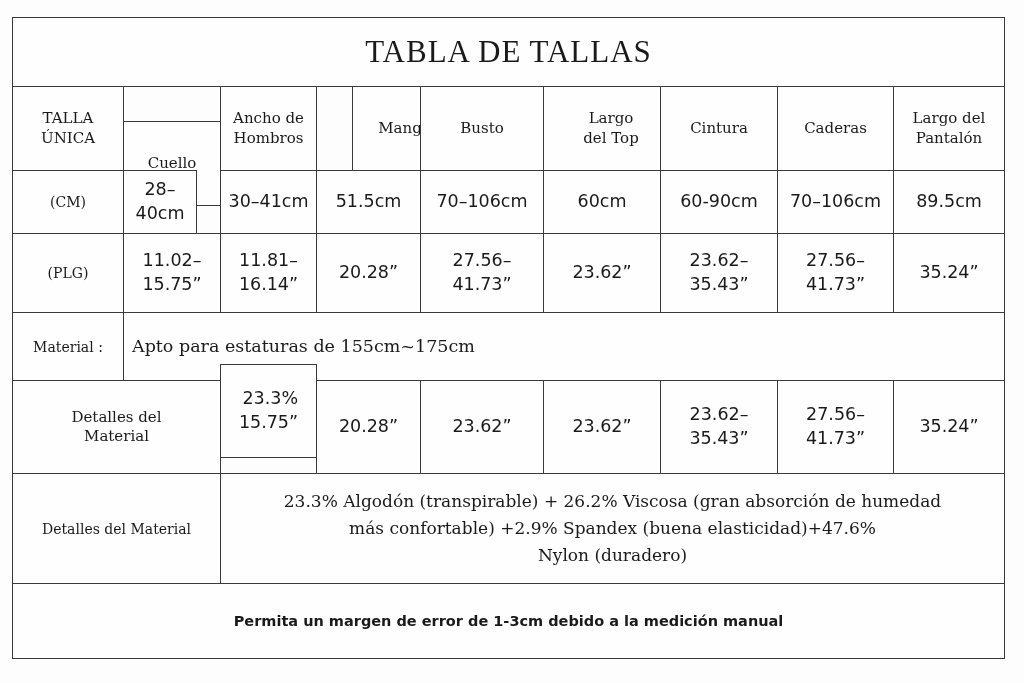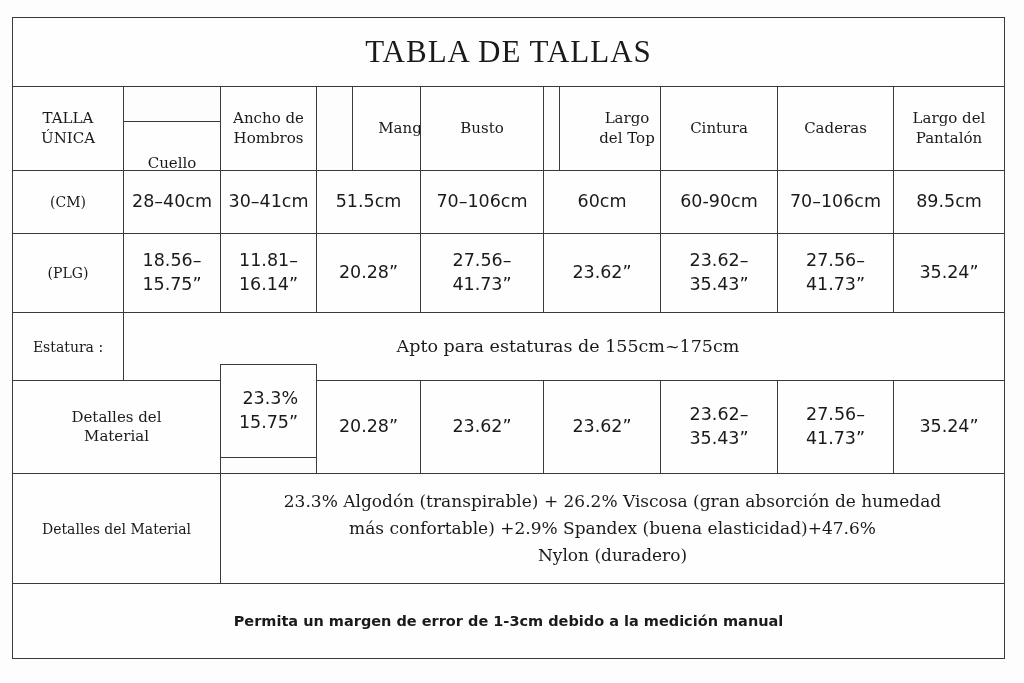--- a/index.html
+++ b/index.html
@@ -41,38 +41,38 @@
     <div class="cell serif hdr" style="left: 220px; top: 86px; width: 97px; height: 85px;">
       <span style="white-space: pre-line;">Ancho de
 Hombros</span>
     </div>
     <div class="cell serif hdr" style="left: 316px; top: 86px; width: 105px; height: 85px; margin-left: 36px;">
       <span style="white-space: pre-line;">Manga</span>
     </div>
     <div class="cell serif hdr" style="left: 420px; top: 86px; width: 124px; height: 85px;">
       <span style="white-space: pre-line;">Busto</span>
     </div>
-    <div class="cell serif hdr" style="left: 543px; top: 86px; width: 136px; height: 85px; margin-left: 16px;">
+    <div class="cell serif hdr" style="left: 543px; top: 86px; width: 136px; height: 85px;">
       <span style="white-space: pre-line;">Largo
 del Top</span>
     </div>
     <div class="cell serif hdr" style="left: 660px; top: 86px; width: 118px; height: 85px;">
       <span style="white-space: pre-line;">Cintura</span>
     </div>
     <div class="cell serif hdr" style="left: 777px; top: 86px; width: 117px; height: 85px;">
       <span style="white-space: pre-line;">Caderas</span>
     </div>
     <div class="cell serif hdr" style="left: 893px; top: 86px; width: 112px; height: 85px;">
       <span style="white-space: pre-line;">Largo del
 Pantalón</span>
     </div>
     <div class="cell serif lbl" style="left: 12px; top: 170px; width: 112px; height: 64px;">
       <span style="white-space: pre-line;">(CM)</span>
     </div>
-    <div class="cell sans val" style="left: 123px; top: 170px; width: 98px; height: 64px;">
+    <div class="cell sans val" style="left: 123px; top: 170px; width: 74px; height: 64px;">
       <span style="white-space: pre-line;">28–40cm</span>
     </div>
     <div class="cell sans val" style="left: 220px; top: 170px; width: 97px; height: 64px;">
       <span style="white-space: pre-line;">30–41cm</span>
     </div>
     <div class="cell sans val" style="left: 316px; top: 170px; width: 105px; height: 64px;">
       <span style="white-space: pre-line;">51.5cm</span>
     </div>
     <div class="cell sans val" style="left: 420px; top: 170px; width: 124px; height: 64px;">
       <span style="white-space: pre-line;">70–106cm</span>
@@ -86,21 +86,21 @@
     <div class="cell sans val" style="left: 777px; top: 170px; width: 117px; height: 64px;">
       <span style="white-space: pre-line;">70–106cm</span>
     </div>
     <div class="cell sans val" style="left: 893px; top: 170px; width: 112px; height: 64px;">
       <span style="white-space: pre-line;">89.5cm</span>
     </div>
     <div class="cell serif lbl" style="left: 12px; top: 233px; width: 112px; height: 80px;">
       <span style="white-space: pre-line;">(PLG)</span>
     </div>
     <div class="cell sans val" style="left: 123px; top: 233px; width: 98px; height: 80px;">
-      <span style="white-space: pre-line;">18.56–
+      <span style="white-space: pre-line;">11.02–
 15.75”</span>
     </div>
     <div class="cell sans val" style="left: 220px; top: 233px; width: 97px; height: 80px;">
       <span style="white-space: pre-line;">11.81–
 16.14”</span>
     </div>
     <div class="cell sans val" style="left: 316px; top: 233px; width: 105px; height: 80px;">
       <span style="white-space: pre-line;">20.28”</span>
     </div>
     <div class="cell sans val" style="left: 420px; top: 233px; width: 124px; height: 80px;">
@@ -115,23 +115,23 @@
 35.43”</span>
     </div>
     <div class="cell sans val" style="left: 777px; top: 233px; width: 117px; height: 80px;">
       <span style="white-space: pre-line;">27.56–
 41.73”</span>
     </div>
     <div class="cell sans val" style="left: 893px; top: 233px; width: 112px; height: 80px;">
       <span style="white-space: pre-line;">35.24”</span>
     </div>
     <div class="cell serif lbl" style="left: 12px; top: 312px; width: 112px; height: 69px;">
-      <span style="white-space: pre-line;">Estatura :</span>
+      <span style="white-space: pre-line;">Material :</span>
     </div>
-    <div class="cell serif val left" style="left: 123px; top: 312px; width: 882px; height: 69px; justify-content: center;">
+    <div class="cell serif val left" style="left: 123px; top: 312px; width: 882px; height: 69px;">
       <span style="white-space: pre-line;">Apto para estaturas de 155cm~175cm</span>
     </div>
     <div class="cell serif hdr" style="left: 12px; top: 380px; width: 209px; height: 94px;">
       <span style="white-space: pre-line;">Detalles del
 Material</span>
     </div>
     <div class="cell sans val" style="left: 220px; top: 364px; width: 97px; height: 94px; text-align: right;">
       <span style="white-space: pre-line;">23.3%
 15.75”</span>
     </div>

